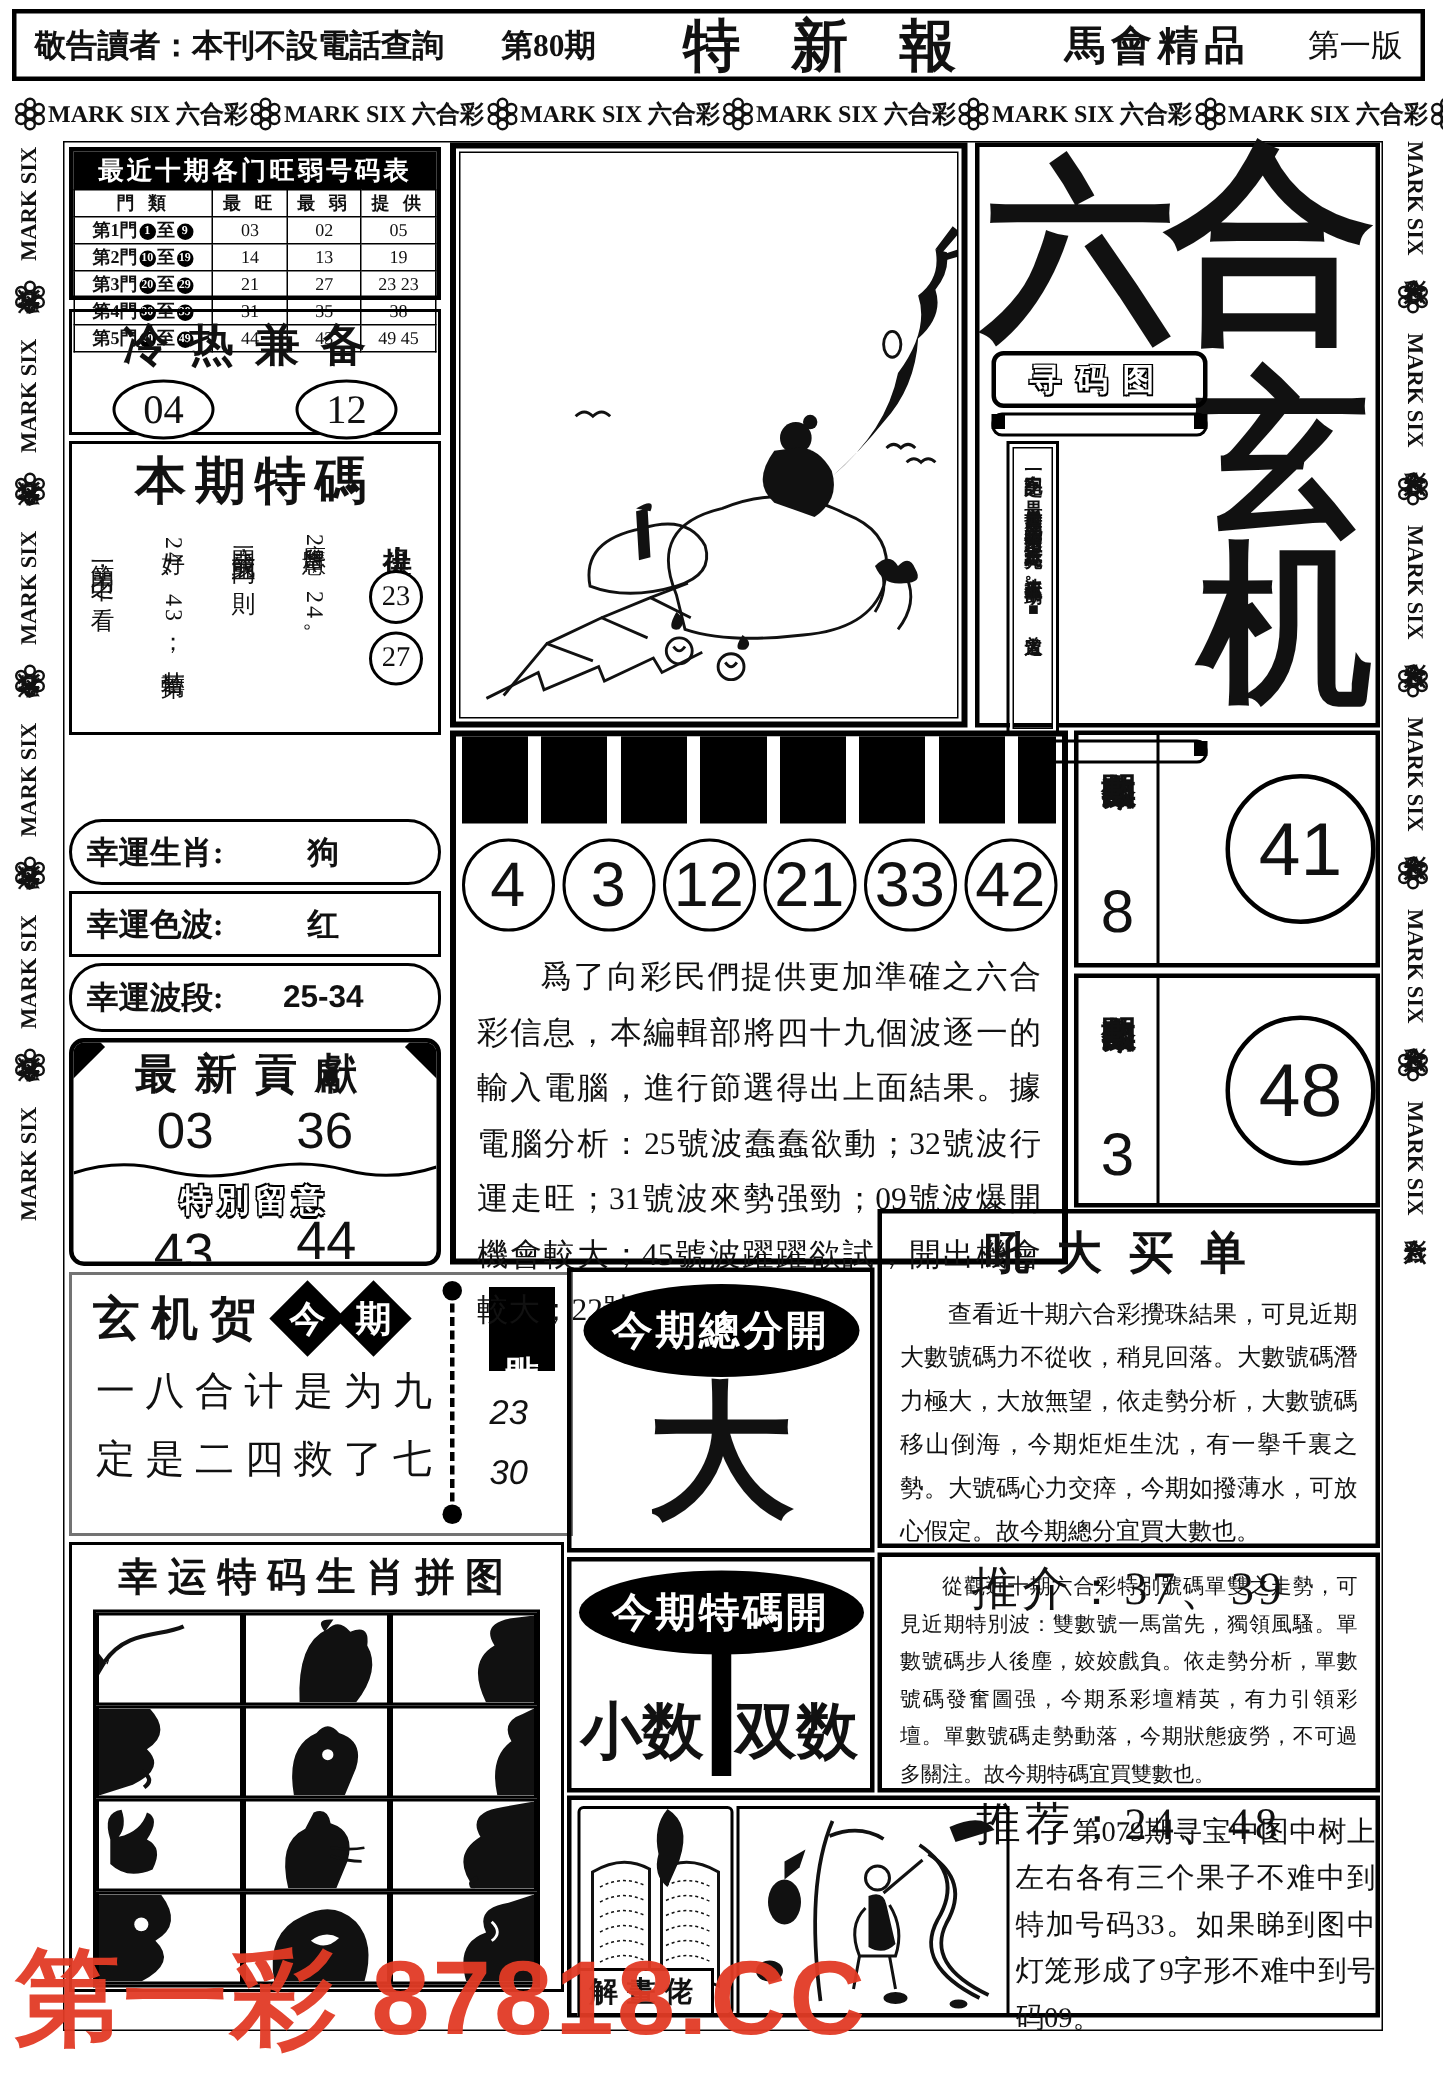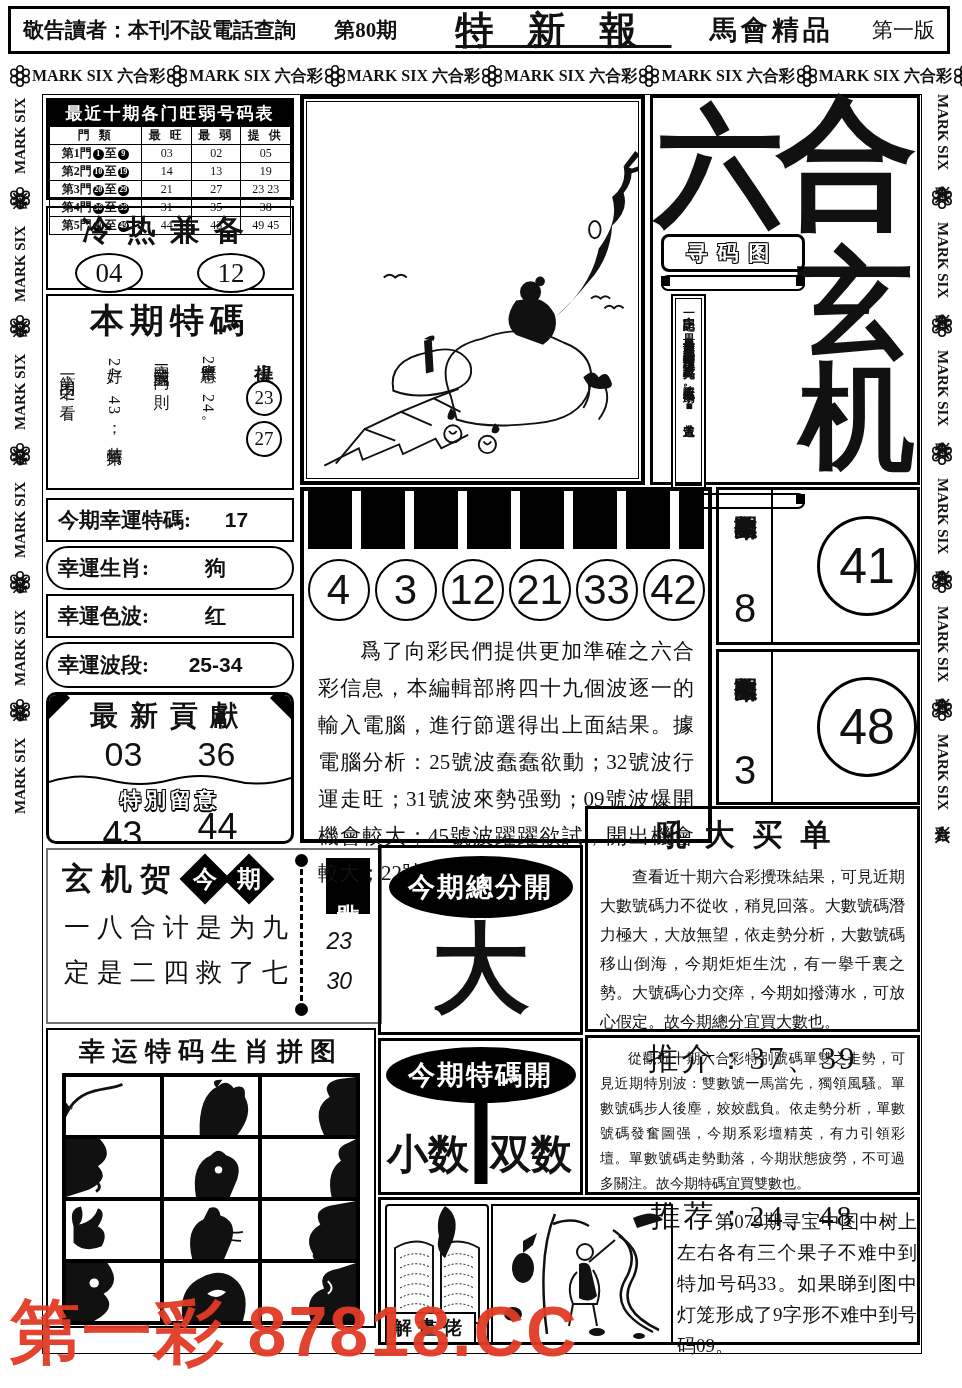--- a/index.html
+++ b/index.html
@@ -4,21 +4,21 @@
 <style>
   html,body{margin:0;padding:0;background:#fff;}
   .page{position:relative;width:962px;height:1388px;background:#fff;color:#111;
         font-family:"Liberation Serif","DejaVu Serif",serif;overflow:hidden;}
   .abs{position:absolute;}
   
   .header-box{left:8px;top:6px;width:942px;height:48px;border:3px solid #000;
     display:flex;align-items:center;justify-content:space-between;padding:0 12px;box-sizing:border-box;}
   .h-notice{font-size:21px;font-weight:bold;}
   .h-issue{font-size:21px;font-weight:bold;}
-  .h-title{font-size:38px;font-weight:bold;letter-spacing:34px;margin-left:20px;white-space:nowrap;text-decoration:underline;}
+  .h-title{font-size:38px;font-weight:bold;letter-spacing:34px;margin-left:20px;white-space:nowrap;}
   .h-sub{font-size:27px;font-weight:bold;letter-spacing:4px;}
   .h-ed{font-size:21px;}
   .ms-row{left:8px;top:60px;width:946px;height:32px;display:flex;align-items:center;justify-content:space-between;}
   .ms-item{display:flex;align-items:center;gap:4px;font-size:16px;font-weight:bold;white-space:nowrap;}
   .fl{width:24px;height:24px;flex:none;}
   
   .band{top:94px;width:40px;height:1294px;display:flex;flex-direction:column;align-items:center;gap:12px;overflow:hidden;}
   .band-left{left:0;}
   .band-right{right:0;}
   .band .bi{writing-mode:vertical-rl;font-size:15px;font-weight:bold;white-space:nowrap;}
@@ -444,24 +444,20 @@
       <span class="vcol v2">三門或第五門，則</span>
       <span class="vcol v3">應留意23，24。</span>
       <span class="provide">
         <span class="vcol">提供：</span>
         <span class="circle sp-c">23</span>
         <span class="circle sp-c">27</span>
       </span>
     </div>
   </div>
 
-  <div class="abs lucky" style="top:498px;">
-    <span>今期幸運特碼:</span>
-    <span class="lv">17</span>
-  </div>
   <div class="abs lucky round" style="top:546px;">
     <span>幸運生肖:</span>
     <span class="lv">狗</span>
   </div>
   <div class="abs lucky" style="top:594px;">
     <span>幸運色波:</span>
     <span class="lv">红</span>
   </div>
   <div class="abs lucky round" style="top:642px;height:46px;">
     <span>幸運波段:</span>

